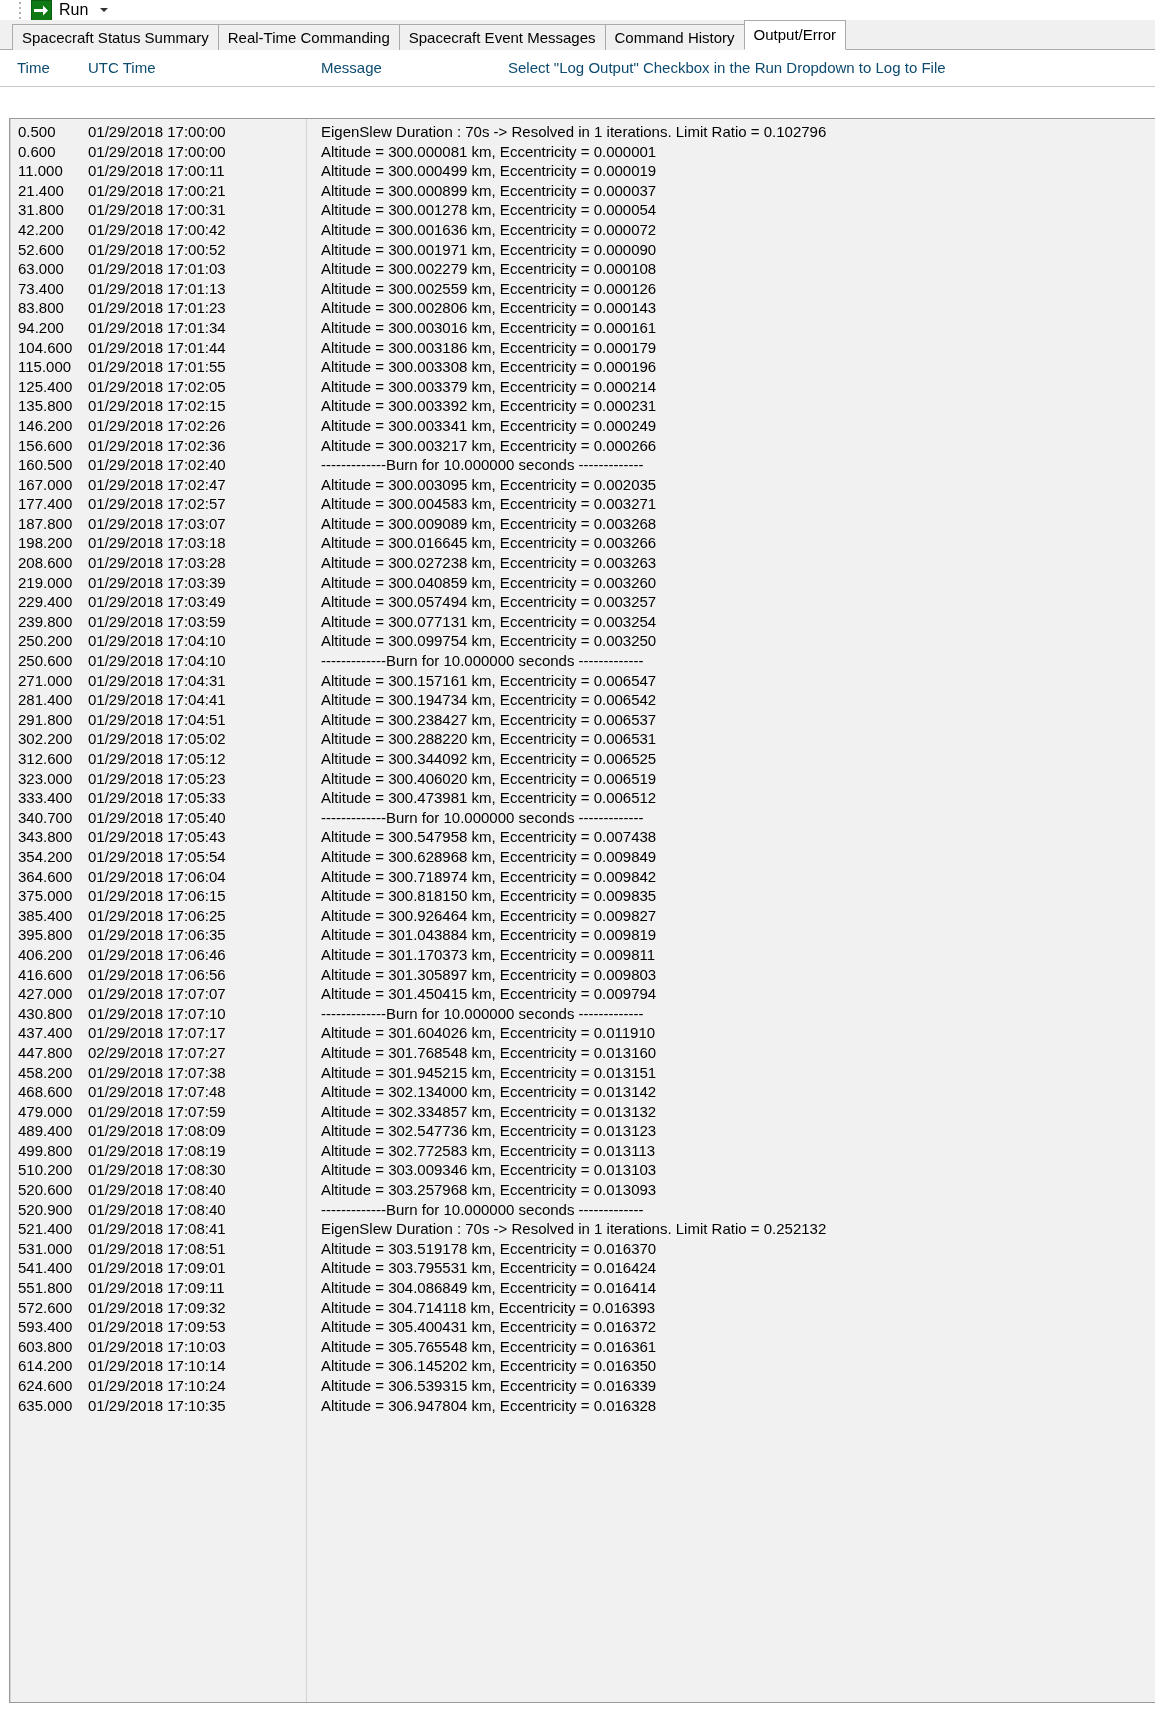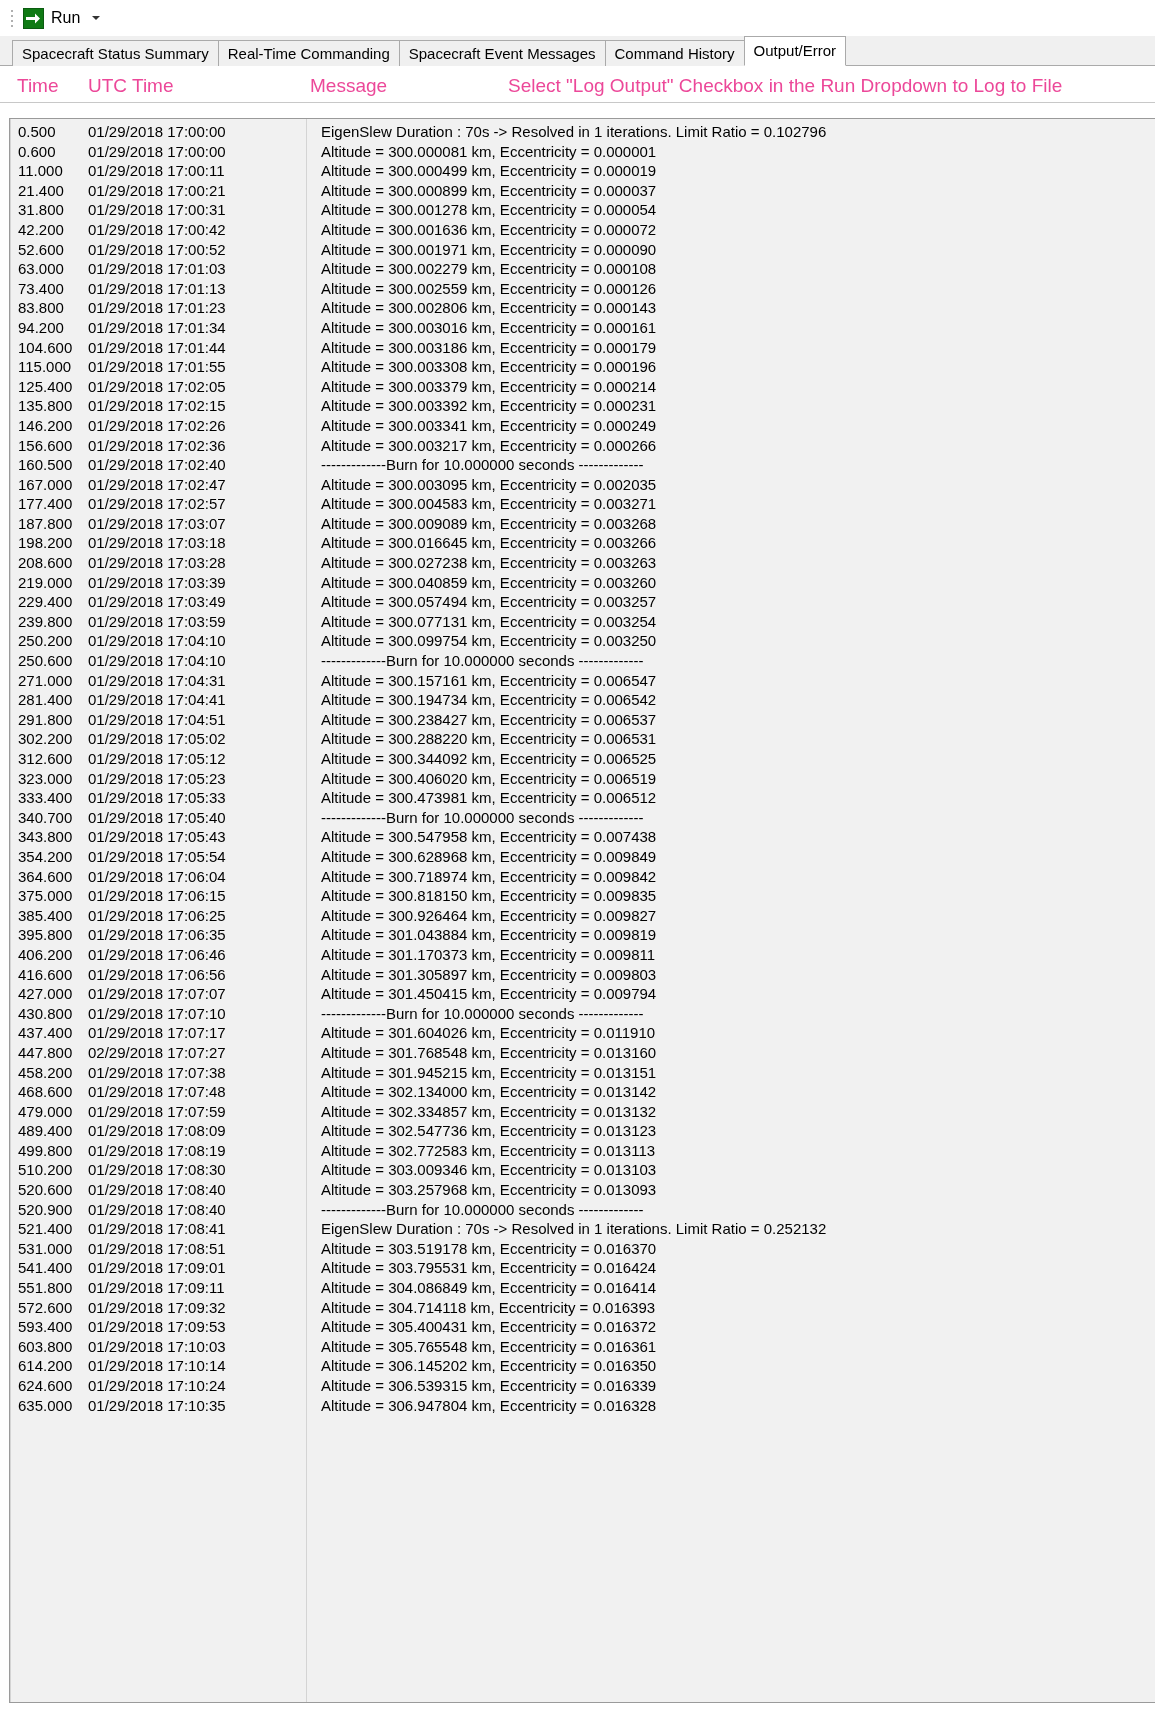--- a/index.html
+++ b/index.html
@@ -12,25 +12,25 @@
     width: 1155px;
     height: 1718px;
     overflow: hidden;
     font-family: "Liberation Sans", sans-serif;
     color: #000000;
     -webkit-font-smoothing: none;
   }
 
   
   #toolbar {
-    height: 36px;
+    height: 20px;
     background: #ffffff;
     display: flex;
     align-items: center;
-    padding-left: 8px;
+    padding-left: 16px;
     box-sizing: border-box;
   }
   .grip {
     width: 7px;
     height: 22px;
     margin-right: 4px;
     display: flex;
     flex-direction: column;
     justify-content: center;
     align-items: center;
@@ -117,27 +117,27 @@
   
   #colheader {
     height: 36px;
     background: #ffffff;
     position: relative;
     border-bottom: 1px solid #c8c8c8;
   }
   #colheader span {
     position: absolute;
     top: 9px;
-    font-size: 19px;
-    color: #ec4899;
+    font-size: 15px;
+    color: #0c4a6e;
     white-space: nowrap;
   }
   #col-time   { left: 17px; }
   #col-utc    { left: 88px; }
-  #col-msg    { left: 310px; text-align: right; }
+  #col-msg    { left: 321px; text-align: right; }
   #col-hint   { left: 508px; }
 
   
   #logwrap {
     position: absolute;
     left: 9px;
     top: 118px;
     width: 1151px;
     height: 1585px;
     background: #f1f1f1;

